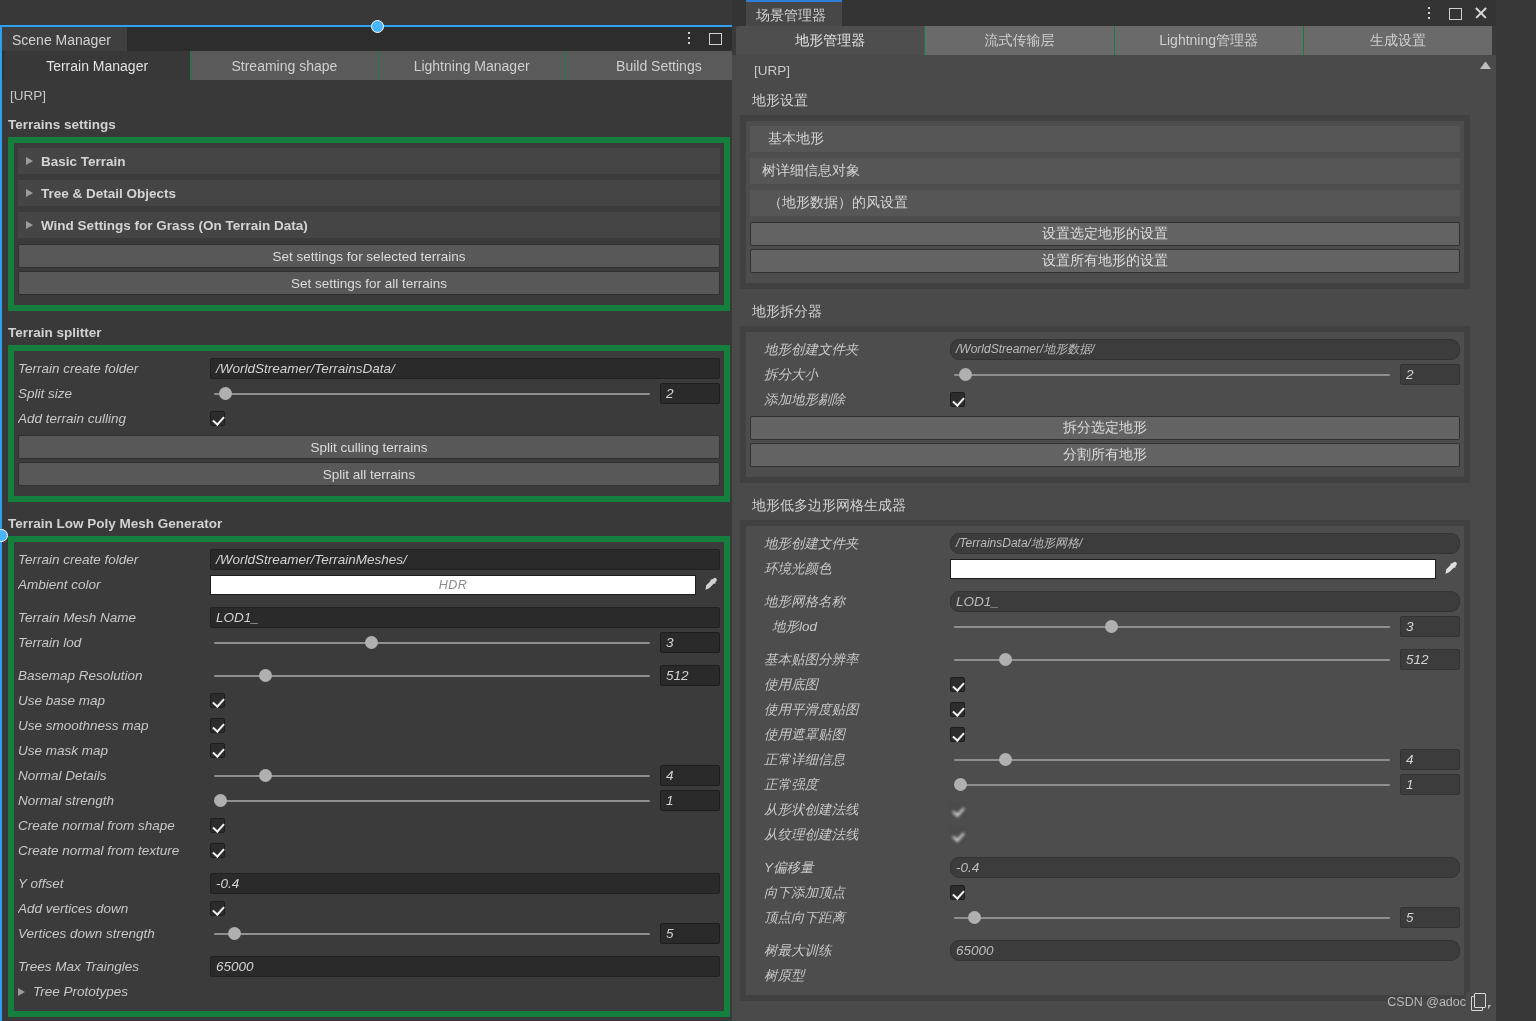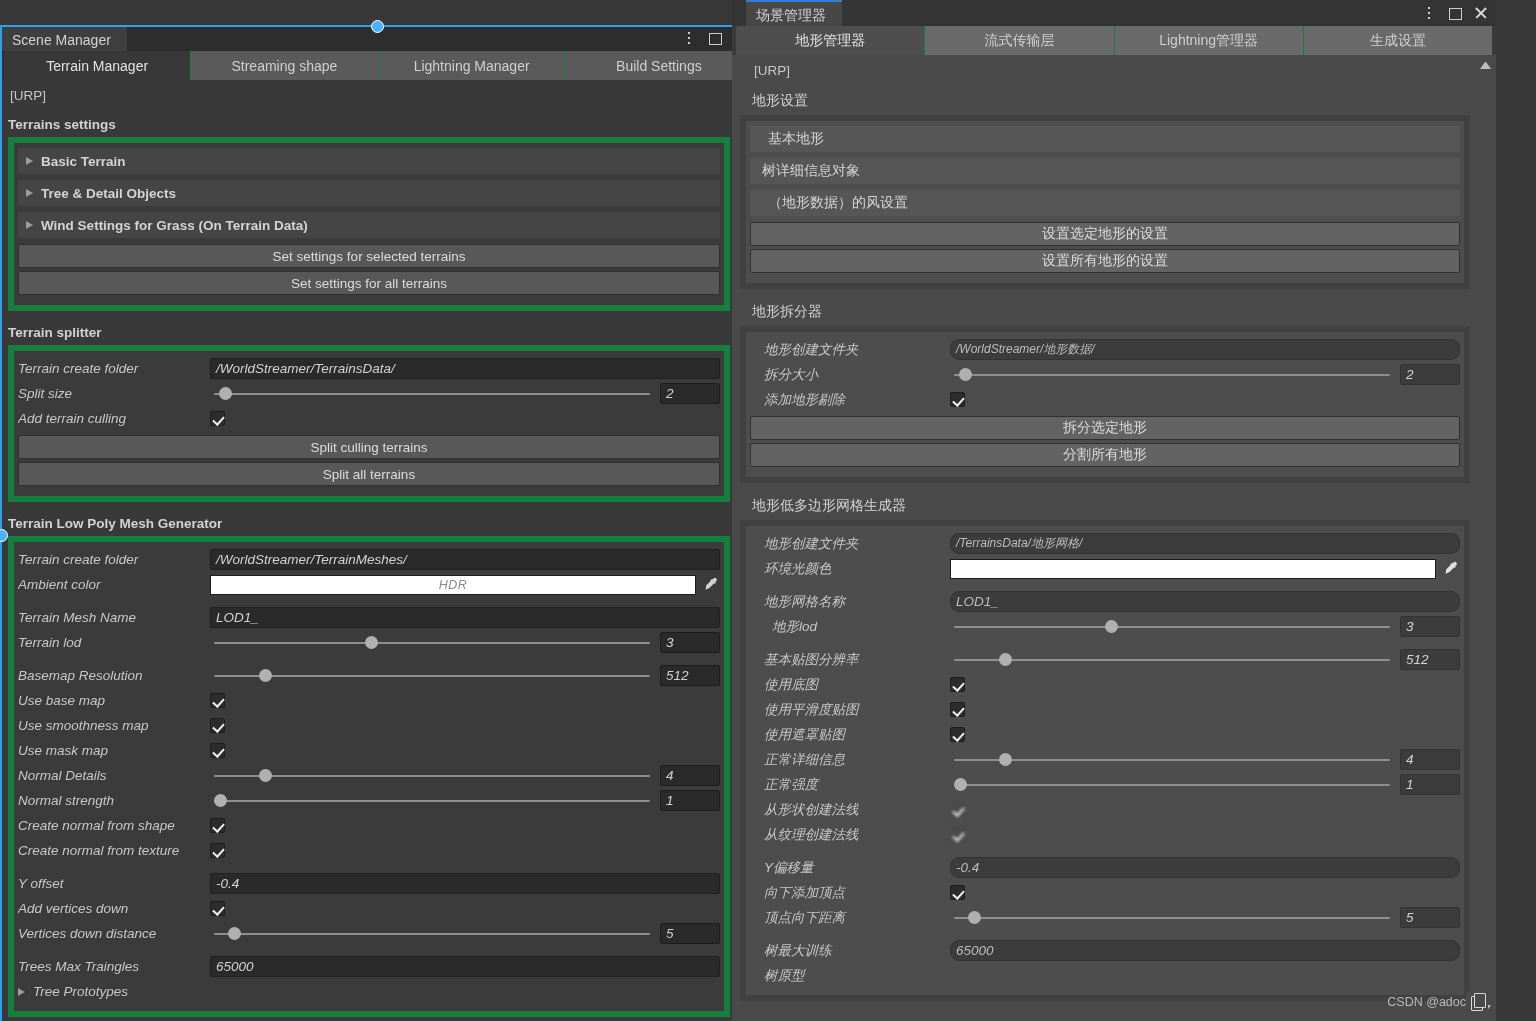--- a/index.html
+++ b/index.html
@@ -300,21 +300,21 @@
               <div class="txtfield">-0.4</div>
             </div>
         </div>
         <div class="row">
           <div class="lbl">Add vertices down</div>
           <div class="fieldwrap">
               <div class="chk on"></div>
             </div>
         </div>
         <div class="row">
-          <div class="lbl">Vertices down distance</div>
+          <div class="lbl">Vertices down strength</div>
           <div class="fieldwrap">
             <div class="slider">
               <div class="track"></div>
               <div class="knob" style="left:4%"></div>
             </div>
             <div class="numfield">5</div>
           </div>
         </div>
         <div class="spacer8"></div>
         <div class="row">

